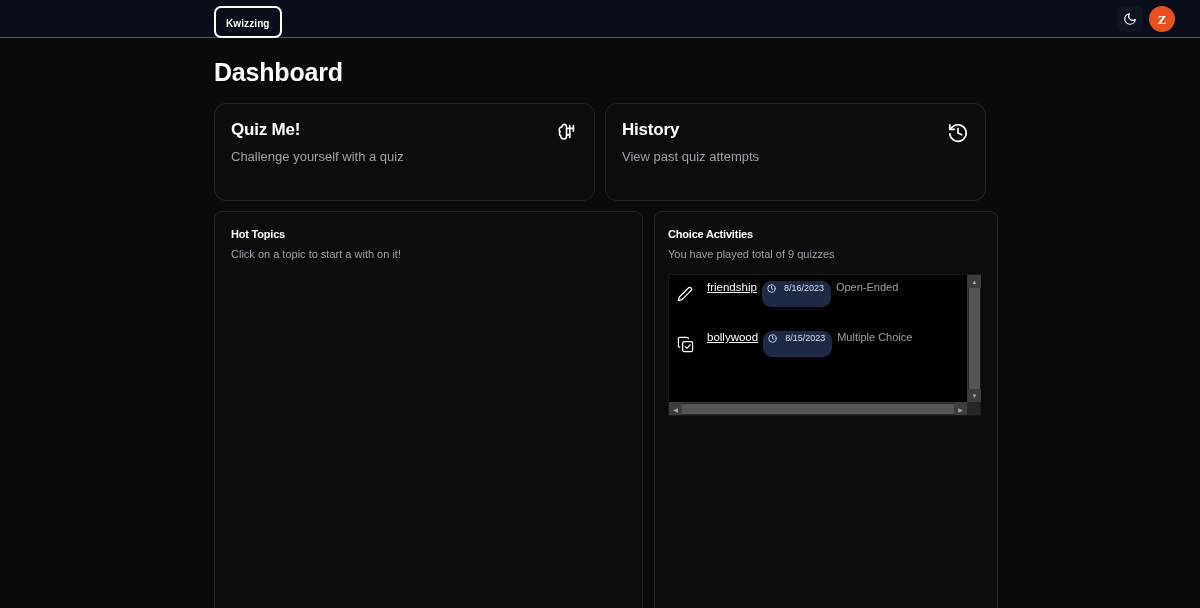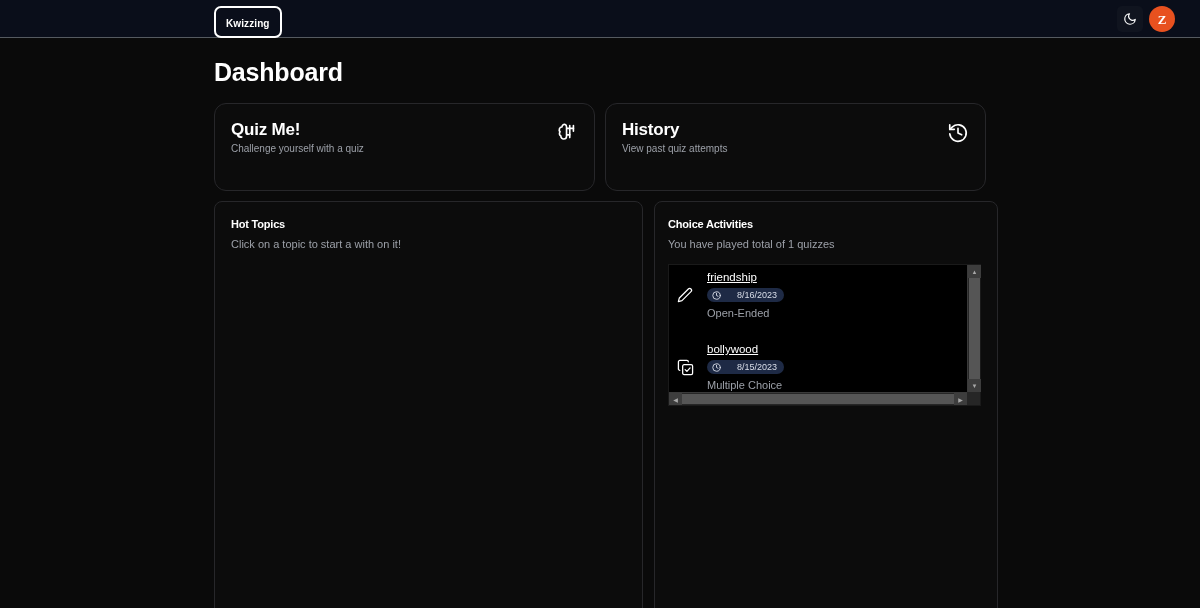--- a/index.html
+++ b/index.html
@@ -113,23 +113,23 @@
   }
 
   .card-title {
     font-size: 17px;
     font-weight: bold;
     color: #ffffff;
     letter-spacing: -0.2px;
   }
 
   .card-sub {
-    font-size: 10px;
+    font-size: 13px;
     color: #9ca0a8;
-    margin-top: 3px;
+    margin-top: 9px;
   }
 
   .card-icon {
     position: absolute;
     right: 16px;
     top: 18px;
     color: #ffffff;
   }
   .card-icon svg { display: block; }
 
@@ -196,38 +196,38 @@
   .activity-icon {
     width: 20px;
     flex: 0 0 20px;
     color: #ffffff;
     display: flex;
     align-items: center;
     justify-content: center;
   }
   .activity-icon svg { display: block; }
 
-  .activity-body { display: flex; flex-direction: column; gap: 5px; }
+  .activity-body { display: flex; gap: 5px; }
 
   .activity-name {
     font-size: 11.5px;
     color: #ffffff;
     text-decoration: underline;
     cursor: pointer;
     font-weight: normal;
   }
 
   .date-badge {
     display: inline-flex;
     align-items: center;
-    gap: 16px;
+    gap: 8px;
     background: #1e2a45;
     color: #d8dde8;
     border-radius: 9px;
-    padding: 2px 7px 2px 5px;
+    padding: 2px 7px 14px 5px;
     font-size: 9px;
     width: fit-content;
   }
   .date-badge svg { display: block; }
 
   .activity-type {
     font-size: 11px;
     color: #9ca0a8;
   }
 
@@ -365,21 +365,21 @@
   <div class="panels">
 
     <div class="panel panel-hot">
       <div class="panel-title">Hot Topics</div>
       <div class="panel-sub">Click on a topic to start a with on it!</div>
       <div></div>
     </div>
 
     <div class="panel panel-recent">
       <div class="panel-title">Choice Activities</div>
-      <div class="panel-sub">You have played total of 1 quizzes</div>
+      <div class="panel-sub">You have played total of 9 quizzes</div>
 
       <div class="activities-wrap">
 
         <div class="activities-inner">
 
           <div class="activity">
             <div class="activity-icon">
               <svg width="16" height="16" viewBox="0 0 24 24" fill="none" stroke="#ffffff" stroke-width="1.8" stroke-linecap="round" stroke-linejoin="round">
                 <path d="M17 3a2.8 2.8 0 1 1 4 4L7.5 20.5 2 22l1.5-5.5L17 3z"></path>
               </svg>

